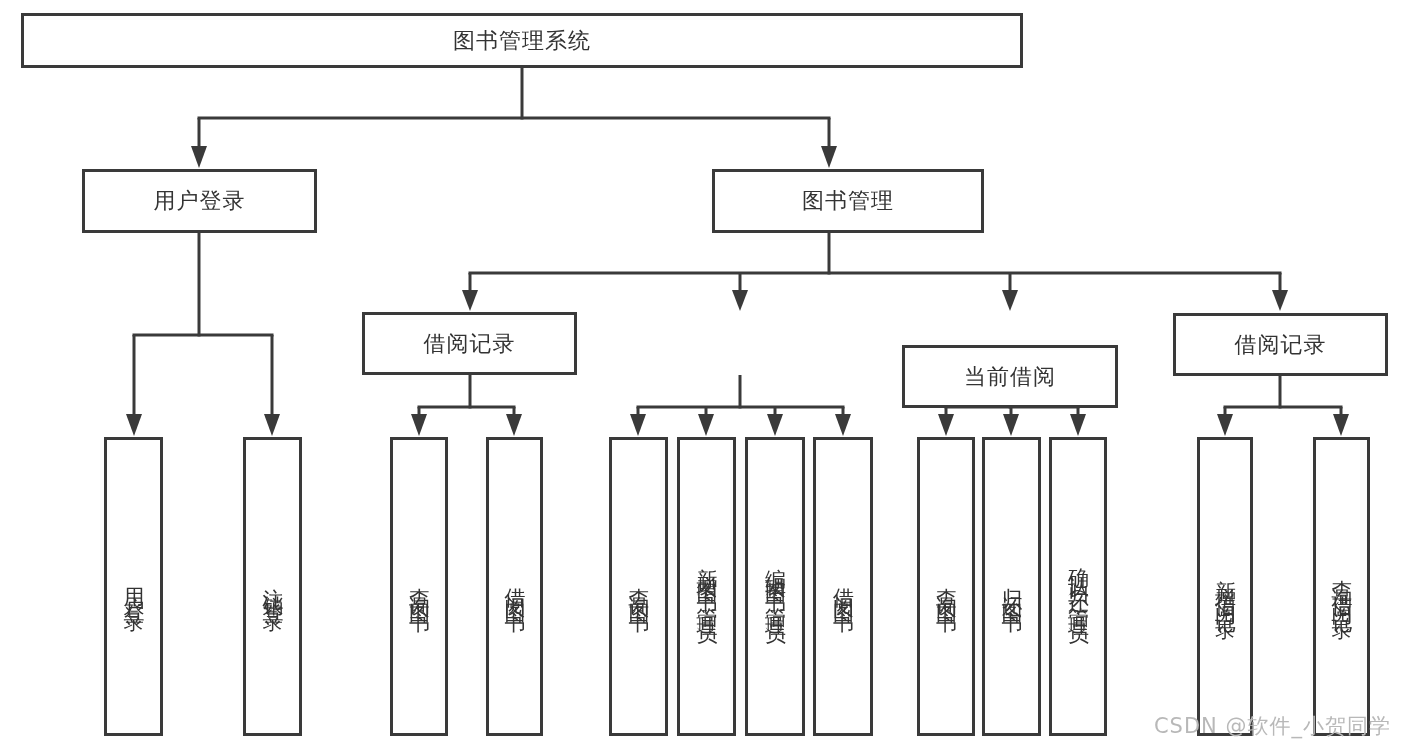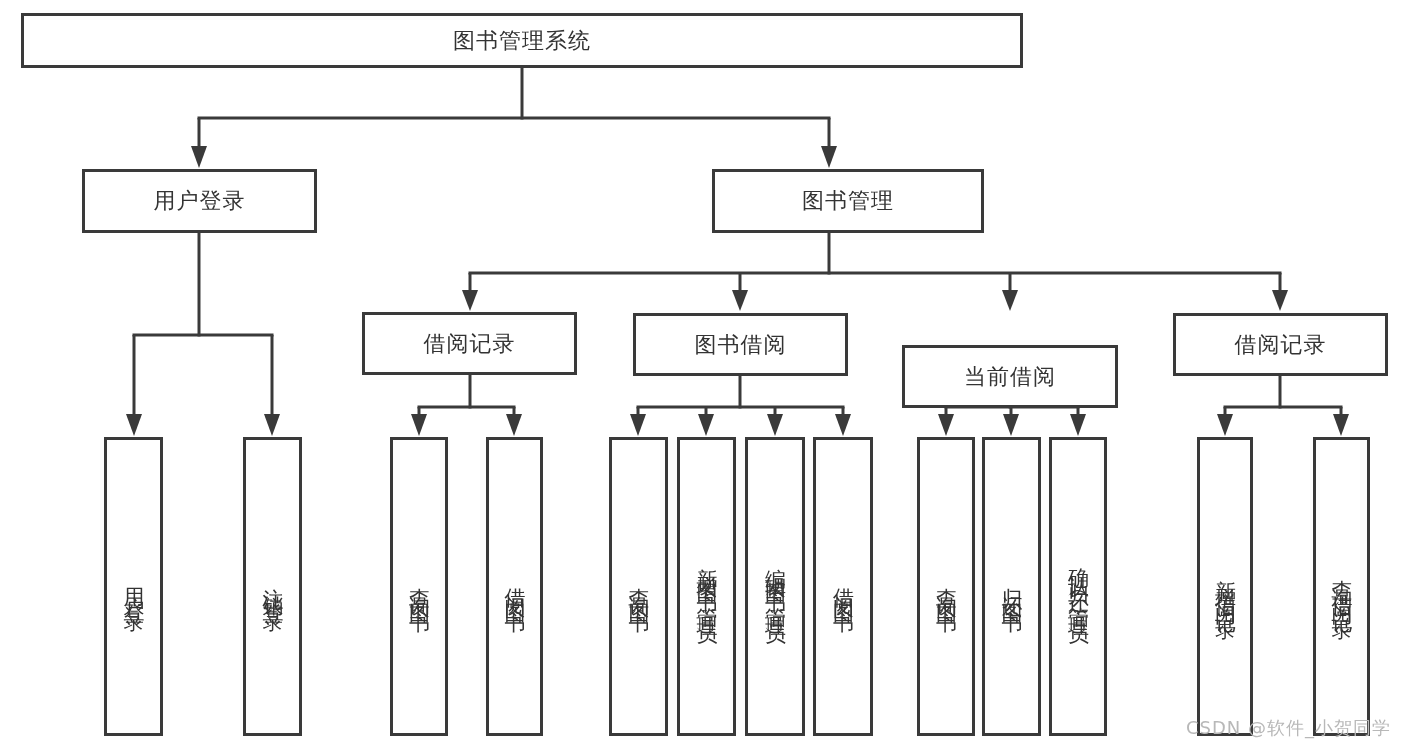--- a/index.html
+++ b/index.html
@@ -44,21 +44,21 @@
     text-orientation:mixed;
     font-size:21px;
     letter-spacing:8px;
     color:var(--text);
     line-height:1;
   }
   .watermark{
     position:absolute;
     right:14px;bottom:7px;
     color:var(--wm);
-    font-size:18px;
+    font-size:21px;
     letter-spacing:1px;
   }
   svg line{stroke:var(--line);stroke-width:3;}
   svg polygon{fill:var(--line);}
 </style>
 </head>
 <body>
 
 <div class="canvas">
 
@@ -123,21 +123,20 @@
     <line x1="1341" y1="407" x2="1341" y2="417"></line>
     <polygon points="1333,414 1349,414 1341,436"></polygon>
   </svg>
 
   <div class="node" style="left:21px;top:13px;width:1002px;height:55px;">图书管理系统</div>
 
   <div class="node" style="left:82px;top:169px;width:235px;height:64px;">用户登录</div>
   <div class="node" style="left:712px;top:169px;width:272px;height:64px;">图书管理</div>
 
   <div class="node" style="left:362px;top:312px;width:215px;height:63px;">借阅记录</div>
-  <div class="node" style="left:633px;top:313px;width:215px;height:63px;">图书借阅</div>
   <div class="node" style="left:902px;top:313px;width:216px;height:63px;margin-top:32px;">当前借阅</div>
   <div class="node" style="left:1173px;top:313px;width:215px;height:63px;">借阅记录</div>
 
   <div class="leaf" style="left:104px;width:59px;">
     <span>用户登录</span>
   </div>
   <div class="leaf" style="left:243px;width:59px;">
     <span>注销登录</span>
   </div>
 

